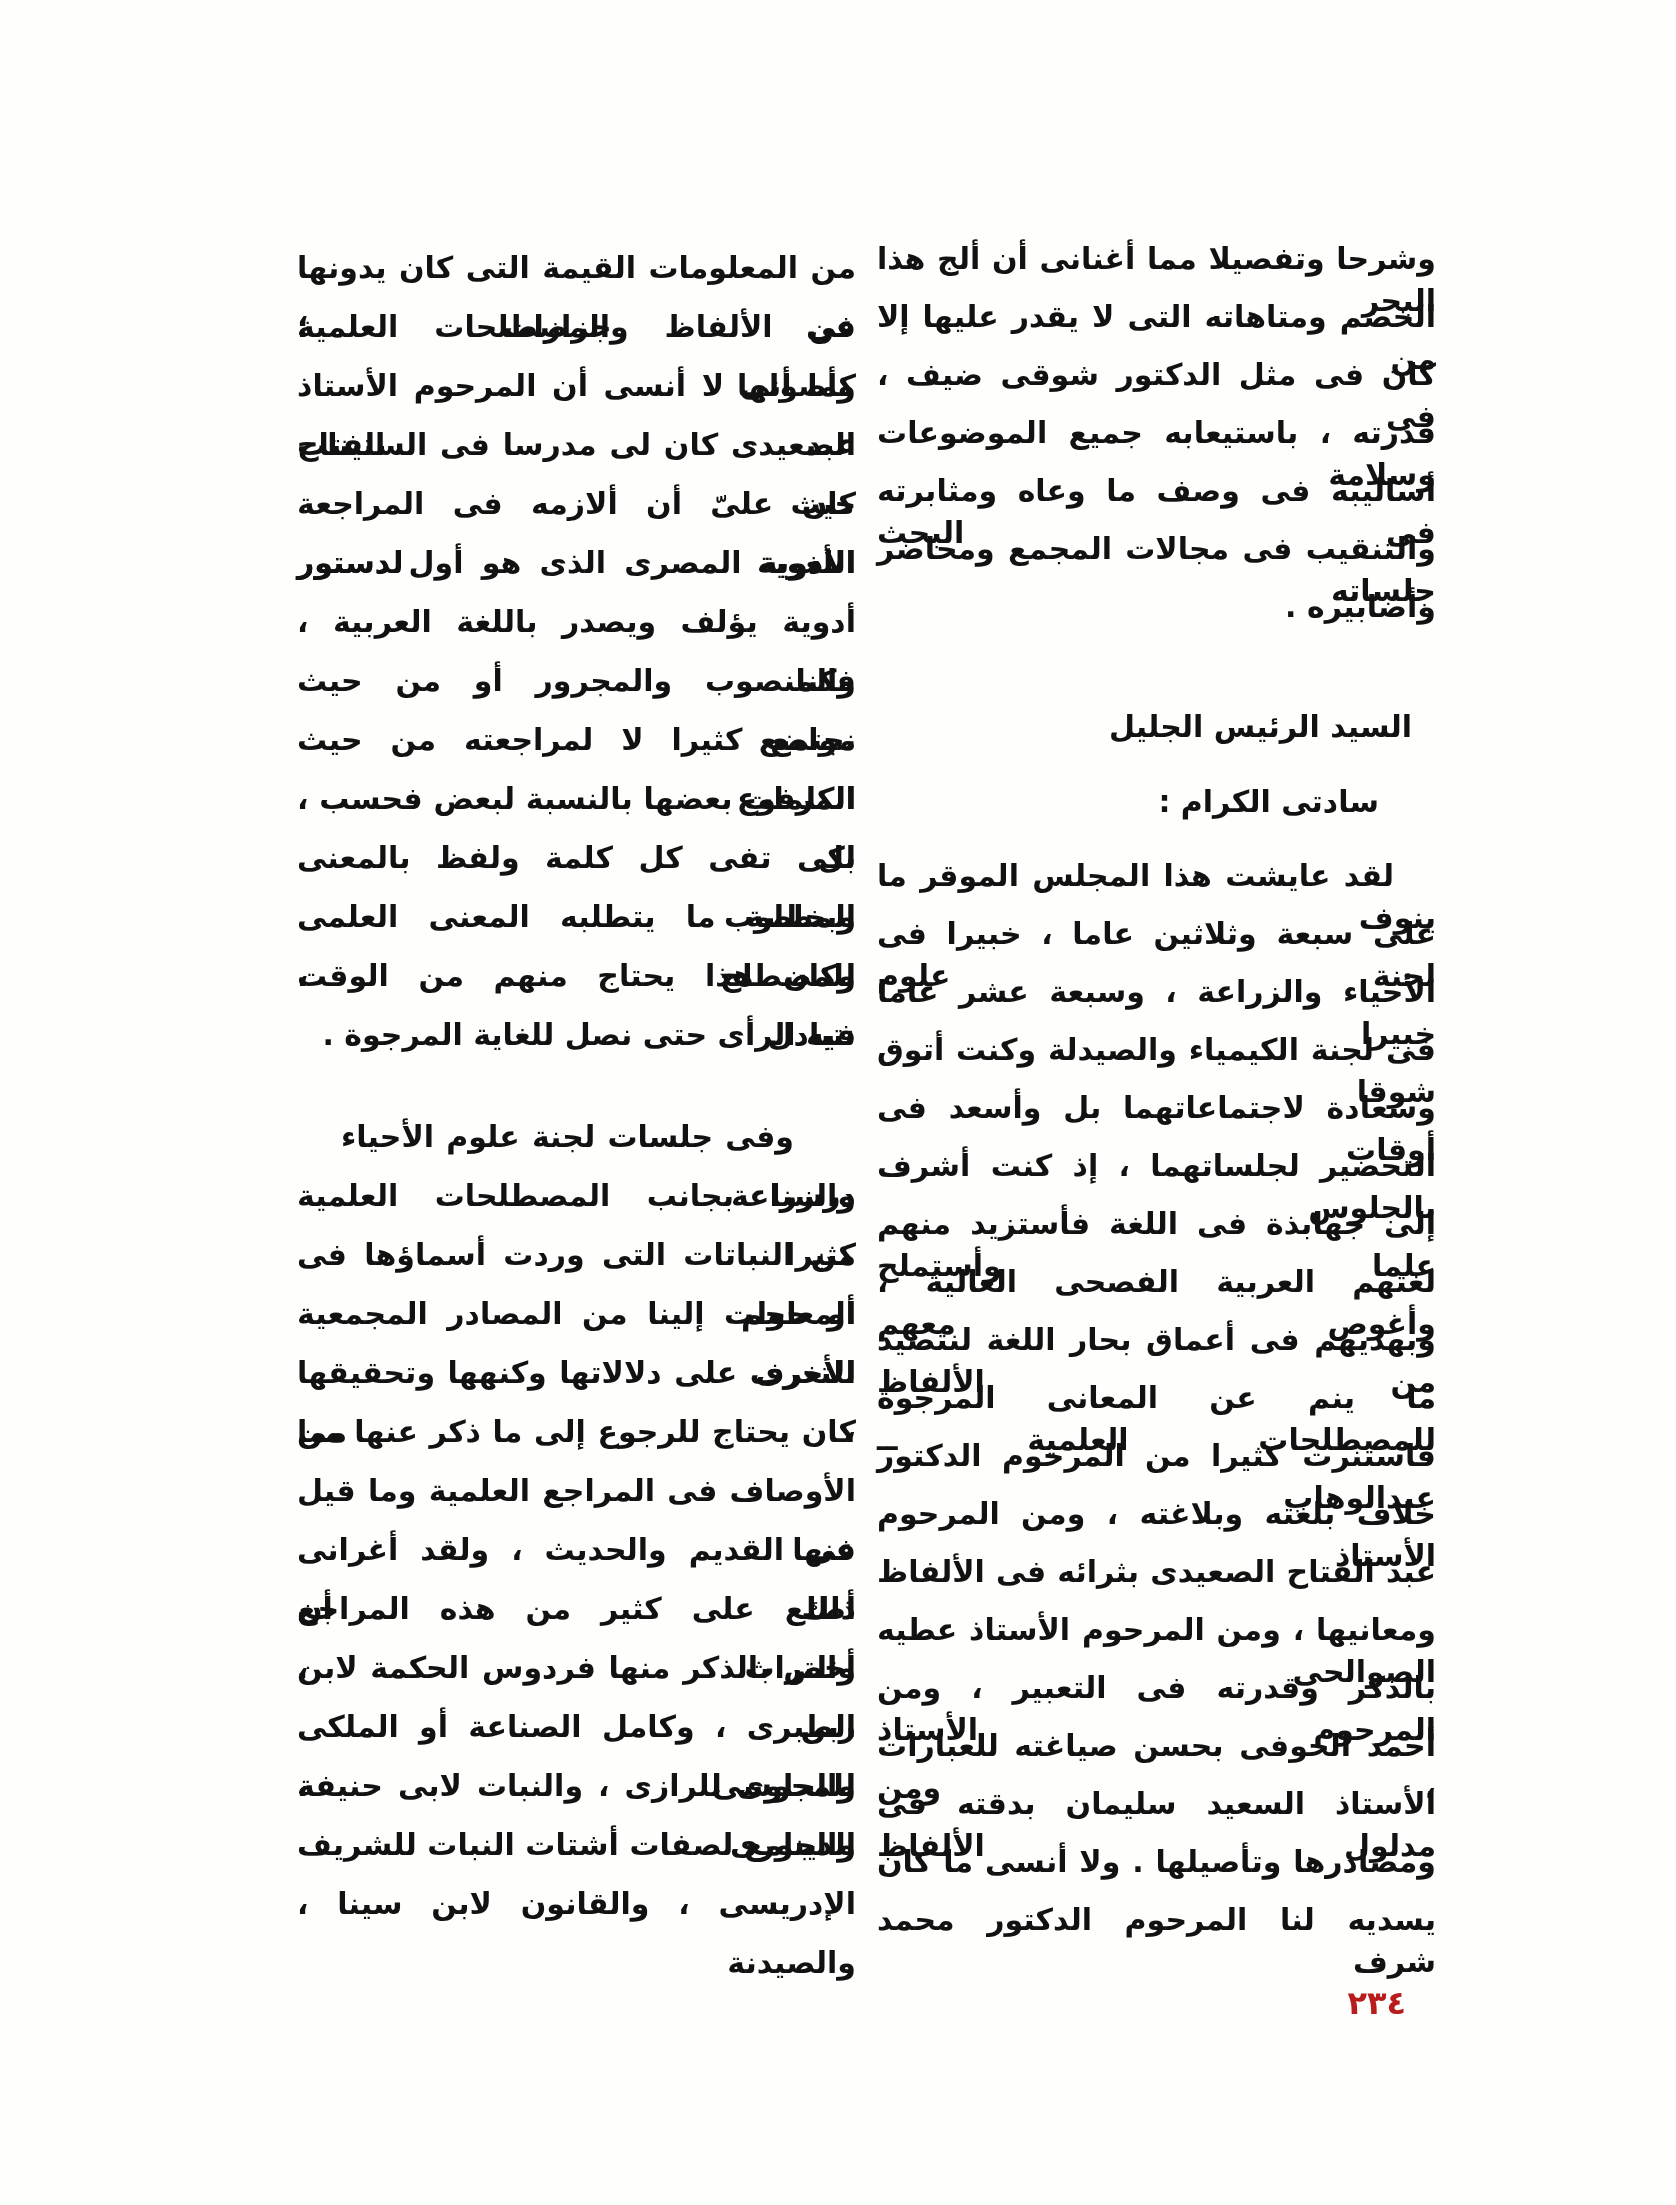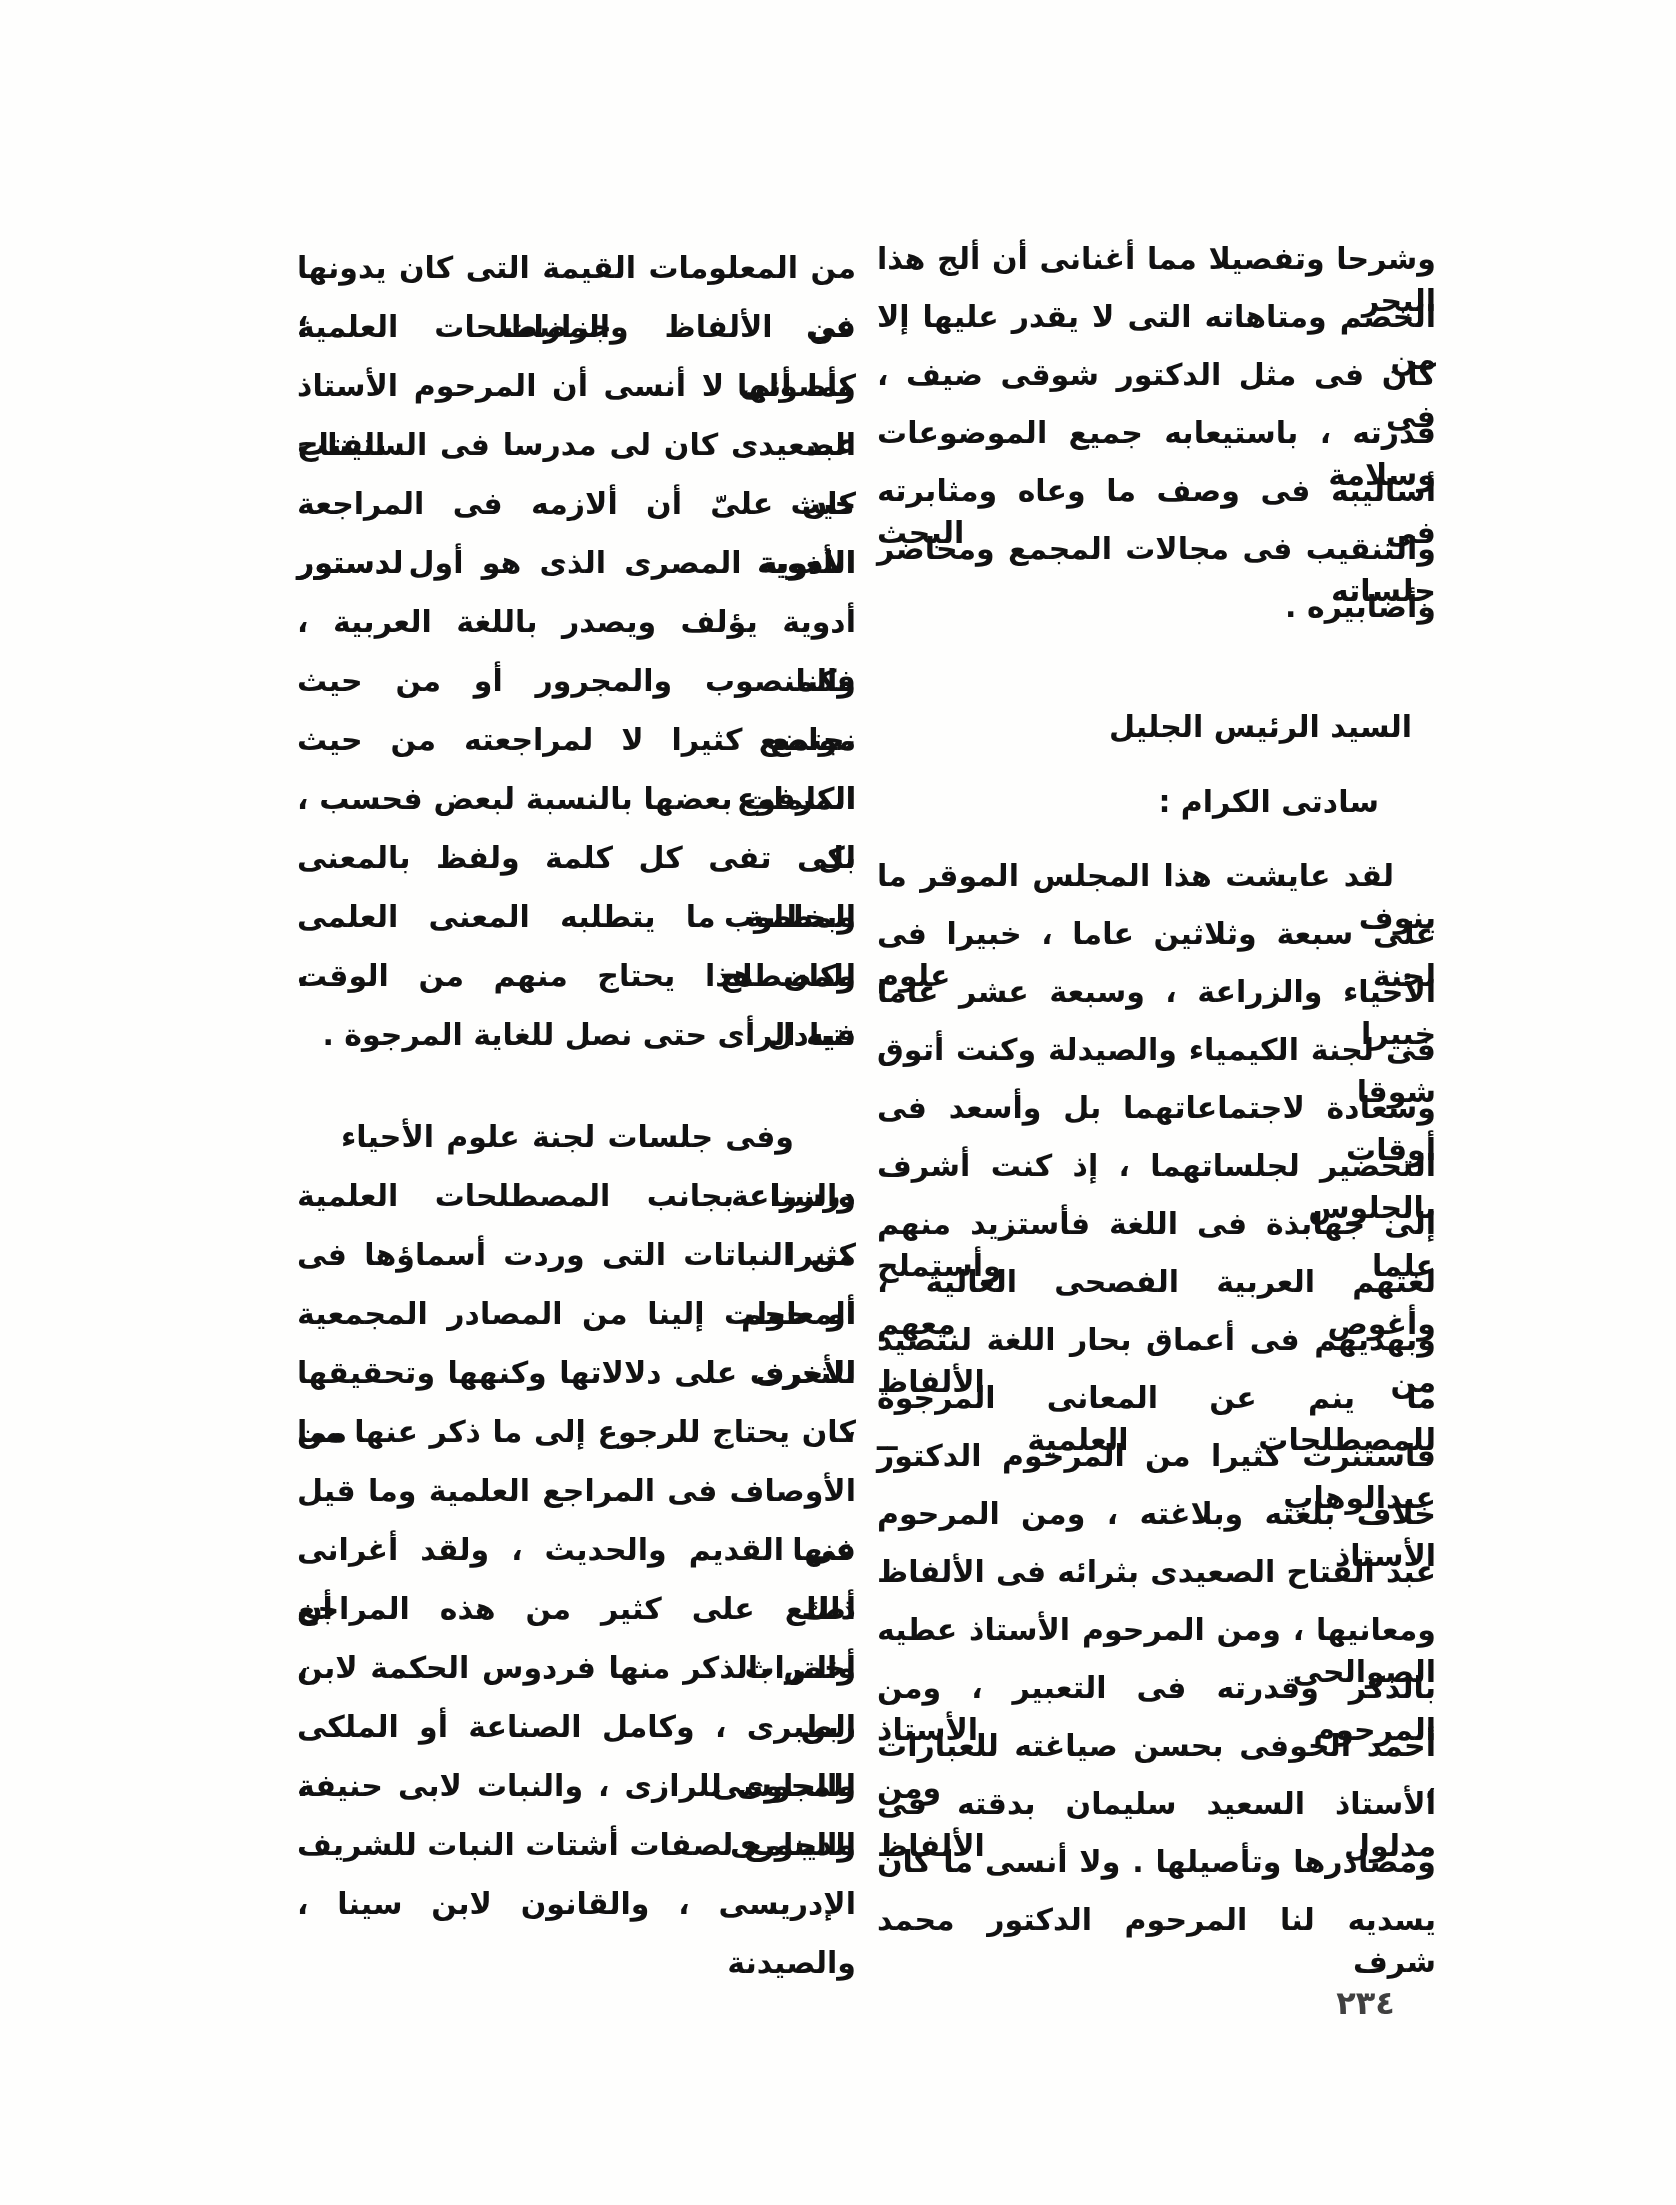--- a/index.html
+++ b/index.html
@@ -55,24 +55,23 @@
   .col-right .block:nth-child(2) { margin-top: 54px; padding-right: 24px; }
   .col-right .block:nth-child(3) { margin-top: 17px; padding-right: 57px; }
   .col-right .block:nth-child(4) { margin-top: 24px; }
   .col-left  .block:nth-child(2) { margin-top: 43px; }
 
   .page-number {
     position: absolute;
     left: 1326px;
     top: 1984px;
     width: 81px;
-    text-align: center;
     font-size: 32px;
     font-weight: bold;
-    color: #404040;
+    color: #b91c1c;
     font-family: "DejaVu Sans", sans-serif;
   }
 </style>
 </head>
 <body>
 
 <div class="page">
   <div class="col col-right">
       <div class="block">
         <div class="line">وشرحا وتفصيلا مما أغنانى أن ألج هذا البحر</div>

